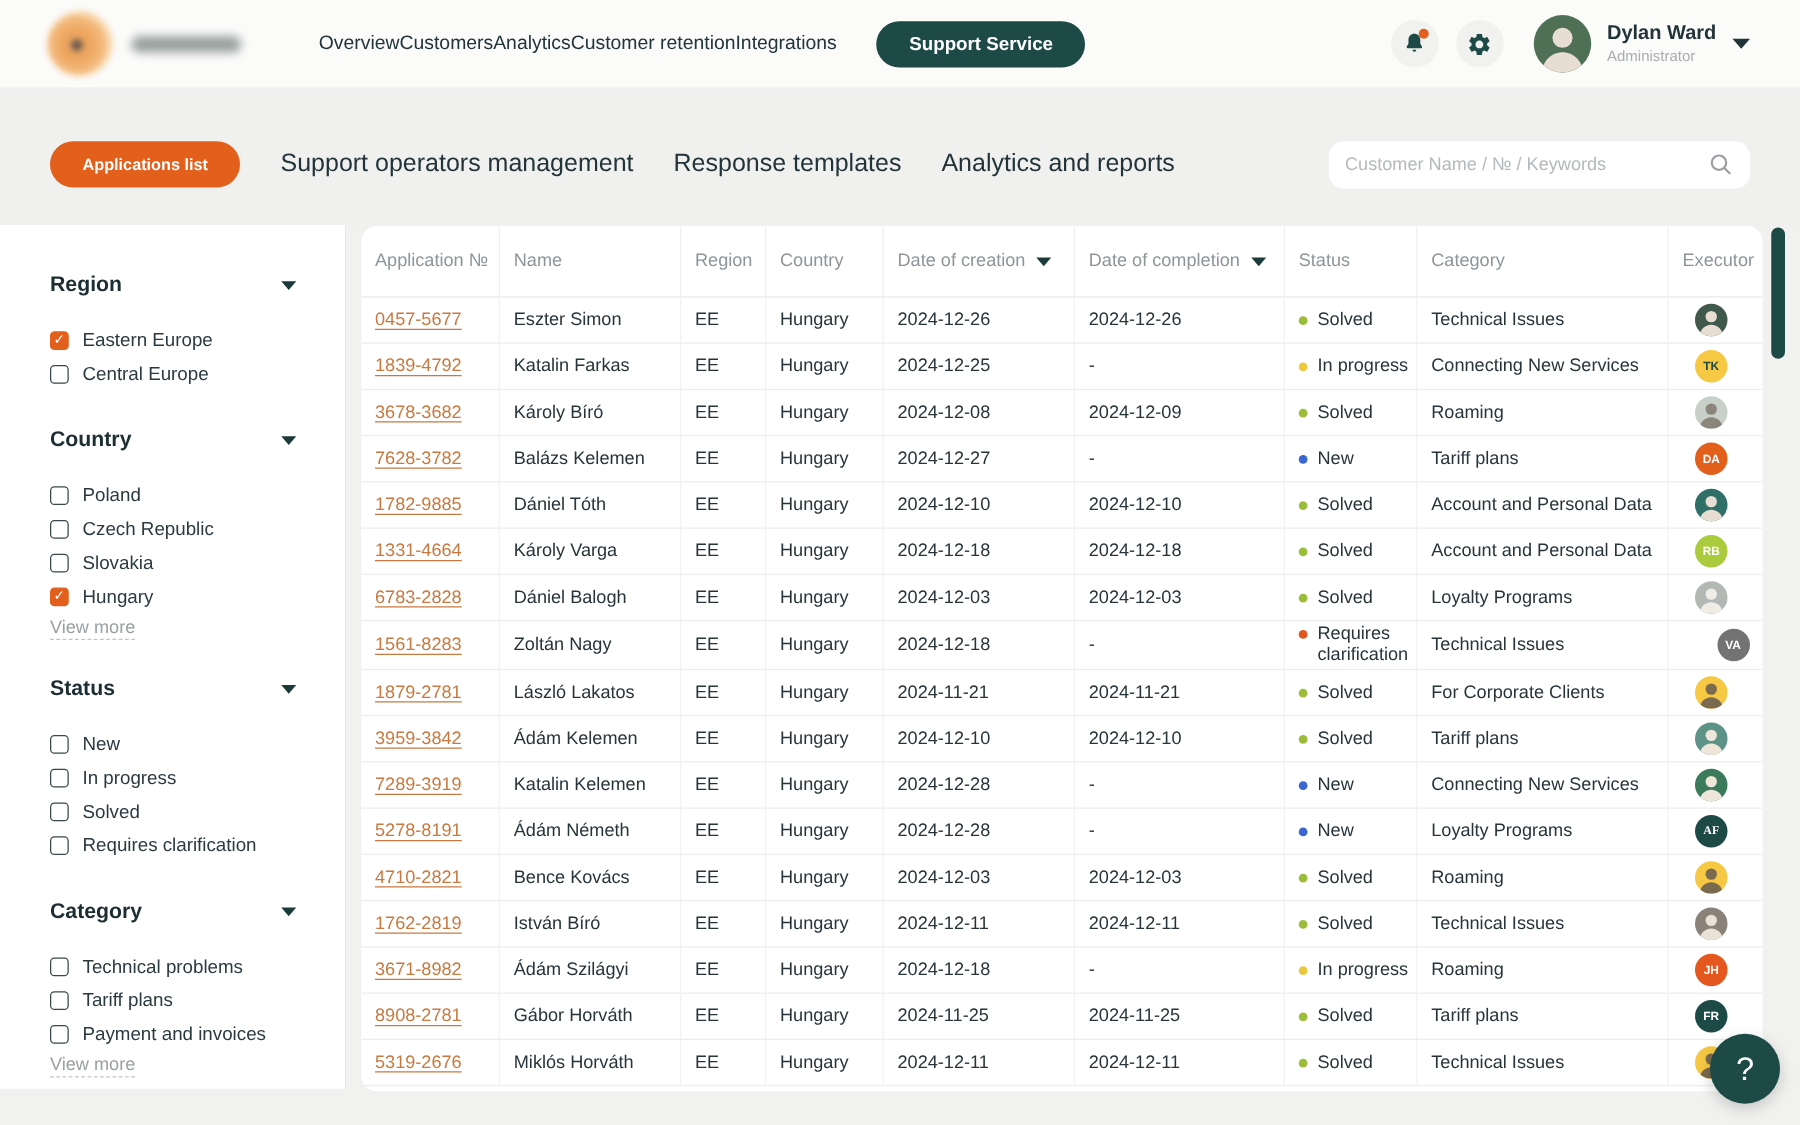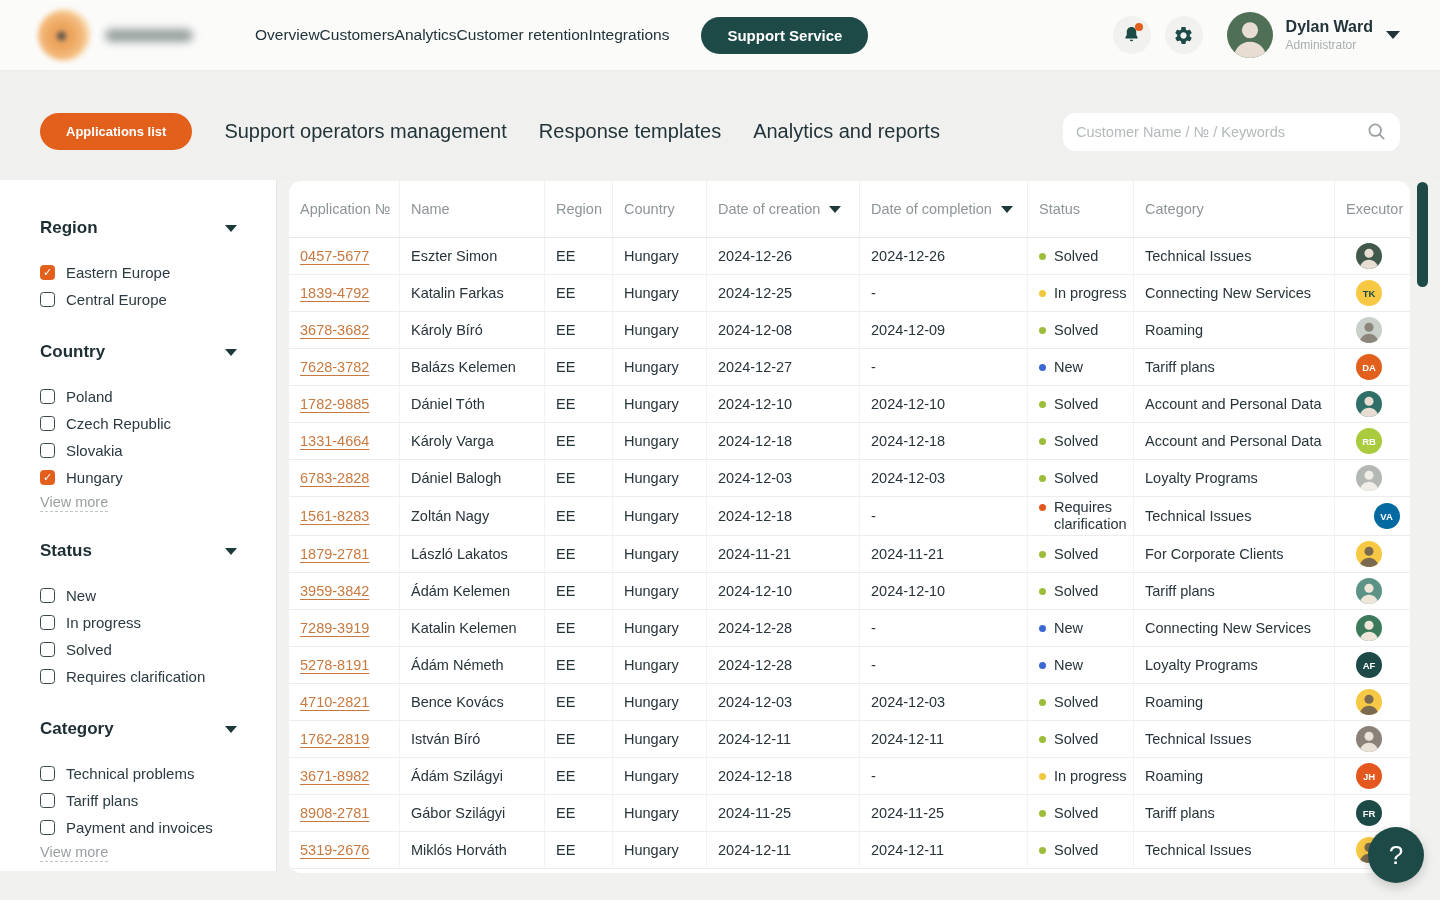--- a/index.html
+++ b/index.html
@@ -448,21 +448,21 @@
           <div class="td">2024-12-18</div>
           <div class="td">-</div>
           <div class="td">
             <div class="st-wrap">
               <span class="status-dot" style="background: rgb(224, 87, 31);"></span>
               <span>Requires clarification</span>
             </div>
           </div>
           <div class="td">Technical Issues</div>
           <div class="td">
-            <div class="avatar" style="background: #0369a1; color: rgb(255, 255, 255); margin-left: 35px;">VA</div>
+            <div class="avatar" style="background: #737373; color: rgb(255, 255, 255); margin-left: 35px;">VA</div>
           </div>
         </div>
         <div class="trow">
           <div class="td">
             <a class="app-link">1879-2781</a>
           </div>
           <div class="td">László Lakatos</div>
           <div class="td">EE</div>
           <div class="td">Hungary</div>
           <div class="td">2024-11-21</div>
@@ -543,21 +543,21 @@
           <div class="td">2024-12-28</div>
           <div class="td">-</div>
           <div class="td">
             <div class="st-wrap">
               <span class="status-dot" style="background: rgb(58, 103, 210);"></span>
               <span>New</span>
             </div>
           </div>
           <div class="td">Loyalty Programs</div>
           <div class="td">
-            <div class="avatar" style="background: rgb(29, 74, 70); color: rgb(255, 255, 255);">AF</div>
+            <div class="avatar" style="background: rgb(29, 74, 70); color: rgb(255, 255, 255); font-family: Liberation Serif, serif;">AF</div>
           </div>
         </div>
         <div class="trow">
           <div class="td">
             <a class="app-link">4710-2821</a>
           </div>
           <div class="td">Bence Kovács</div>
           <div class="td">EE</div>
           <div class="td">Hungary</div>
           <div class="td">2024-12-03</div>
@@ -620,21 +620,21 @@
           </div>
           <div class="td">Roaming</div>
           <div class="td">
             <div class="avatar" style="background: rgb(228, 88, 31); color: rgb(255, 255, 255);">JH</div>
           </div>
         </div>
         <div class="trow">
           <div class="td">
             <a class="app-link">8908-2781</a>
           </div>
-          <div class="td">Gábor Szilágyi</div>
+          <div class="td">Gábor Horváth</div>
           <div class="td">EE</div>
           <div class="td">Hungary</div>
           <div class="td">2024-11-25</div>
           <div class="td">2024-11-25</div>
           <div class="td">
             <div class="st-wrap">
               <span class="status-dot" style="background: rgb(155, 189, 58);"></span>
               <span>Solved</span>
             </div>
           </div>

